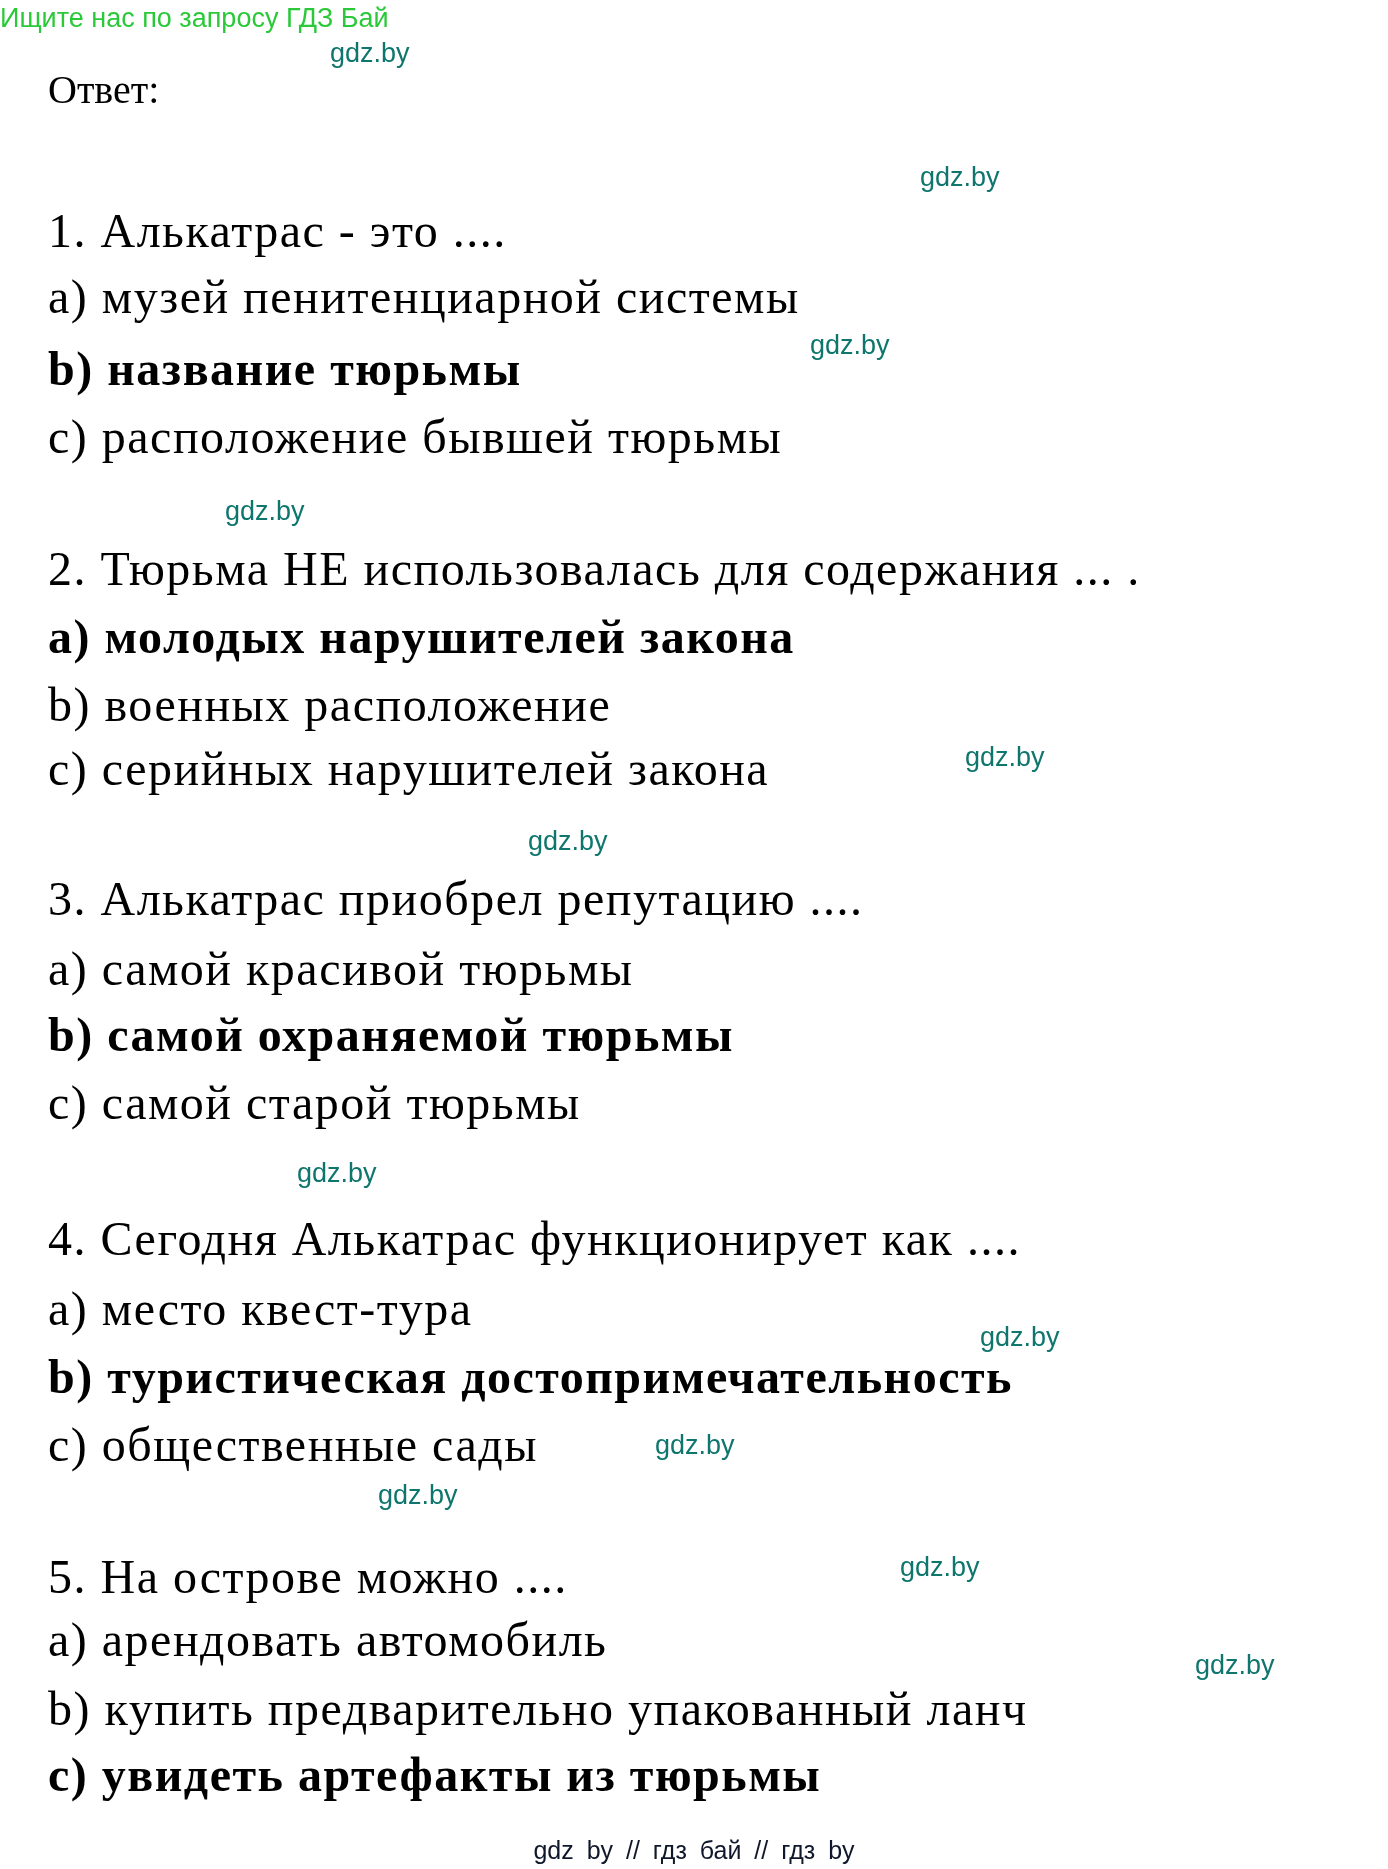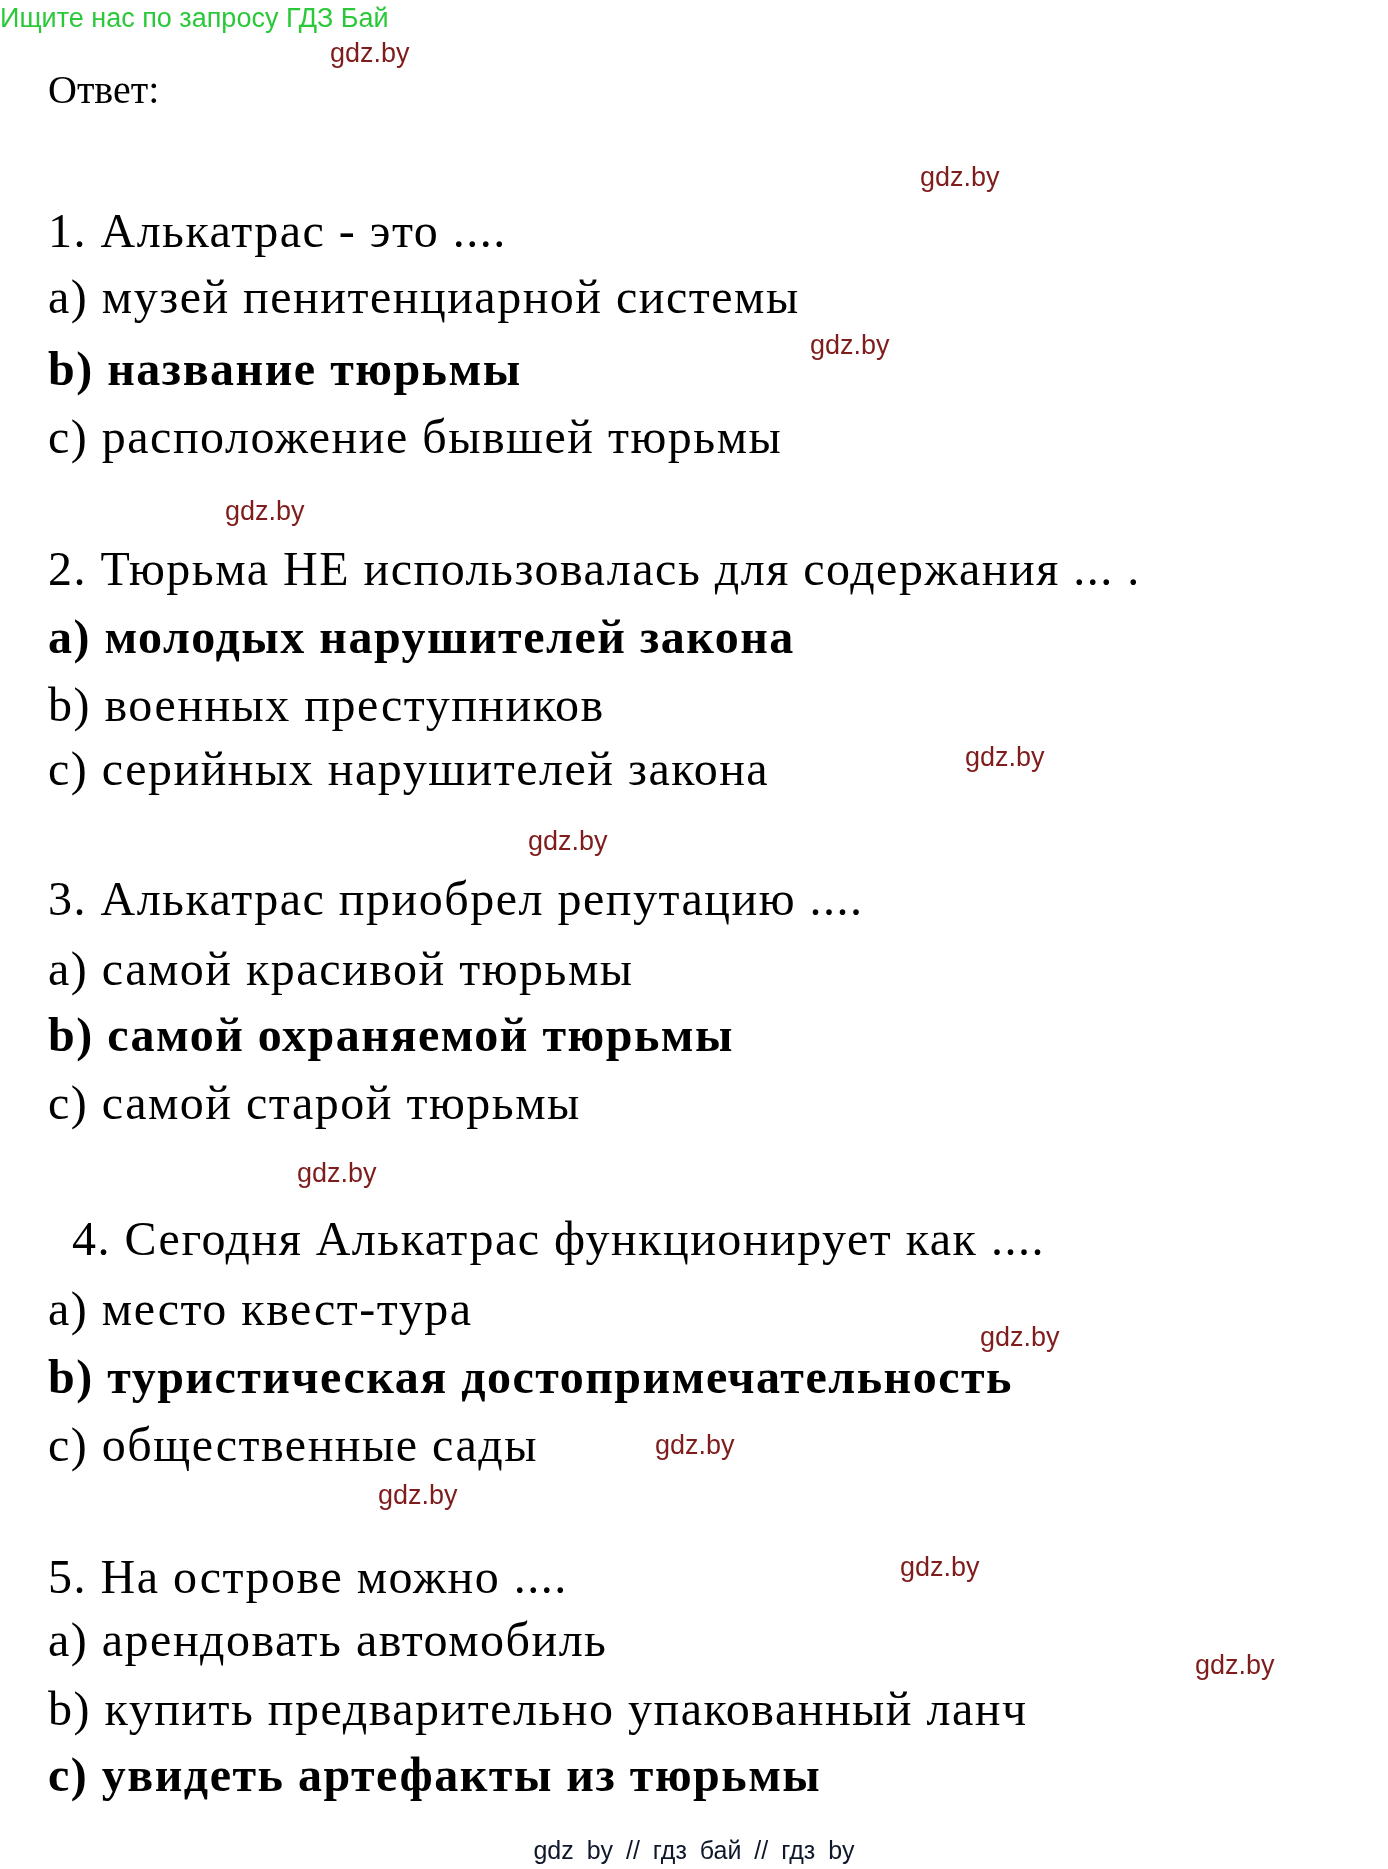--- a/index.html
+++ b/index.html
@@ -35,21 +35,21 @@
     font-size: 48px;
     line-height: 1.05;
     letter-spacing: 1.5px;
     white-space: nowrap;
   }
   .bold { font-weight: bold; }
   .wm {
     position: absolute;
     font-family: "Liberation Sans", sans-serif;
     font-size: 27px;
-    color: #7f1d1d;
+    color: #0f766e;
     white-space: nowrap;
   }
   .footer-note {
     position: absolute;
     left: 0; top: 1836px;
     width: 100%;
     text-align: center;
     font-family: "Liberation Sans", sans-serif;
     font-size: 25px;
     color: #0f172a;
@@ -72,34 +72,34 @@
   <div class="line" style="top:206px;">1. Алькатрас - это ....</div>
   <div class="line" style="top:272px;">a) музей пенитенциарной системы</div>
   <span class="wm" style="left:810px; top:330px;">gdz.by</span>
   <div class="line" style="top:412px;">c) расположение бывшей тюрьмы</div>
   <div class="line bold" style="top:344px;">b) название тюрьмы</div>
 
   <span class="wm" style="left:225px; top:496px;">gdz.by</span>
 
   <div class="line" style="top:544px;">2. Тюрьма НЕ использовалась для содержания ... .</div>
   <div class="line bold" style="top:612px;">a) молодых нарушителей закона</div>
-  <div class="line" style="top:680px;">b) военных преступников</div>
+  <div class="line" style="top:680px;">b) военных расположение</div>
   <div class="line" style="top:744px;">c) серийных нарушителей закона</div>
   <span class="wm" style="left:965px; top:742px;">gdz.by</span>
 
   <span class="wm" style="left:528px; top:826px;">gdz.by</span>
 
   <div class="line" style="top:874px;">3. Алькатрас приобрел репутацию ....</div>
   <div class="line" style="top:944px;">a) самой красивой тюрьмы</div>
   <div class="line bold" style="top:1010px;">b) самой охраняемой тюрьмы</div>
   <div class="line" style="top:1078px;">c) самой старой тюрьмы</div>
 
   <span class="wm" style="left:297px; top:1158px;">gdz.by</span>
 
-  <div class="line" style="top:1214px;margin-left:24px;">4. Сегодня Алькатрас функционирует как ....</div>
+  <div class="line" style="top:1214px;">4. Сегодня Алькатрас функционирует как ....</div>
   <div class="line" style="top:1284px;">a) место квест-тура</div>
   <span class="wm" style="left:980px; top:1322px;">gdz.by</span>
   <div class="line bold" style="top:1352px;">b) туристическая достопримечательность</div>
   <div class="line" style="top:1420px;">c) общественные сады</div>
   <span class="wm" style="left:655px; top:1430px;">gdz.by</span>
 
   <span class="wm" style="left:378px; top:1480px;">gdz.by</span>
 
   <div class="line" style="top:1552px;">5. На острове можно ....</div>
   <span class="wm" style="left:900px; top:1552px;">gdz.by</span>

